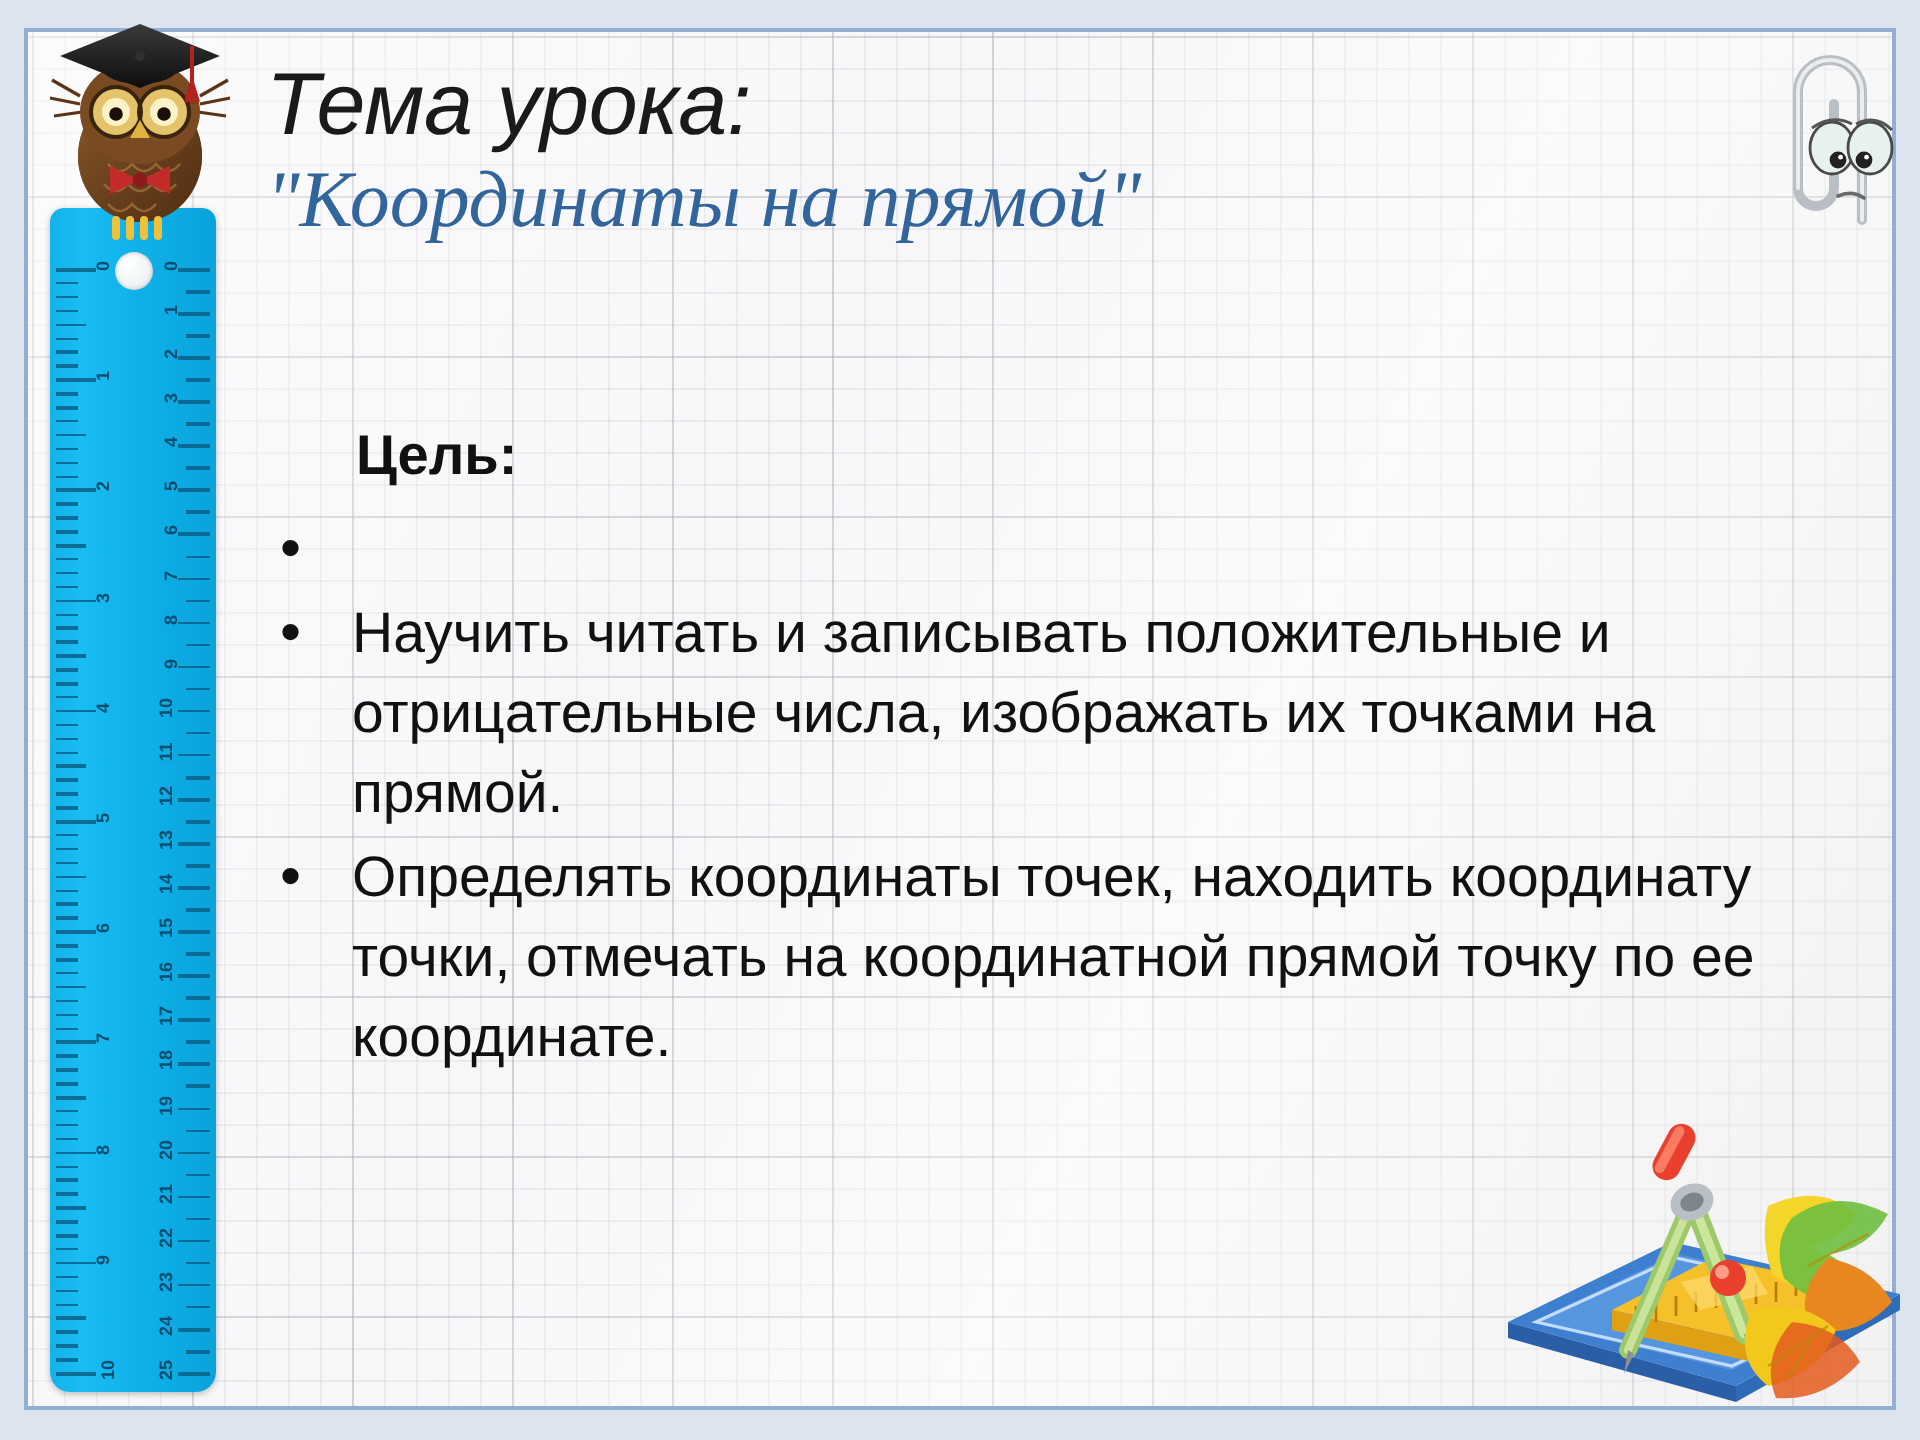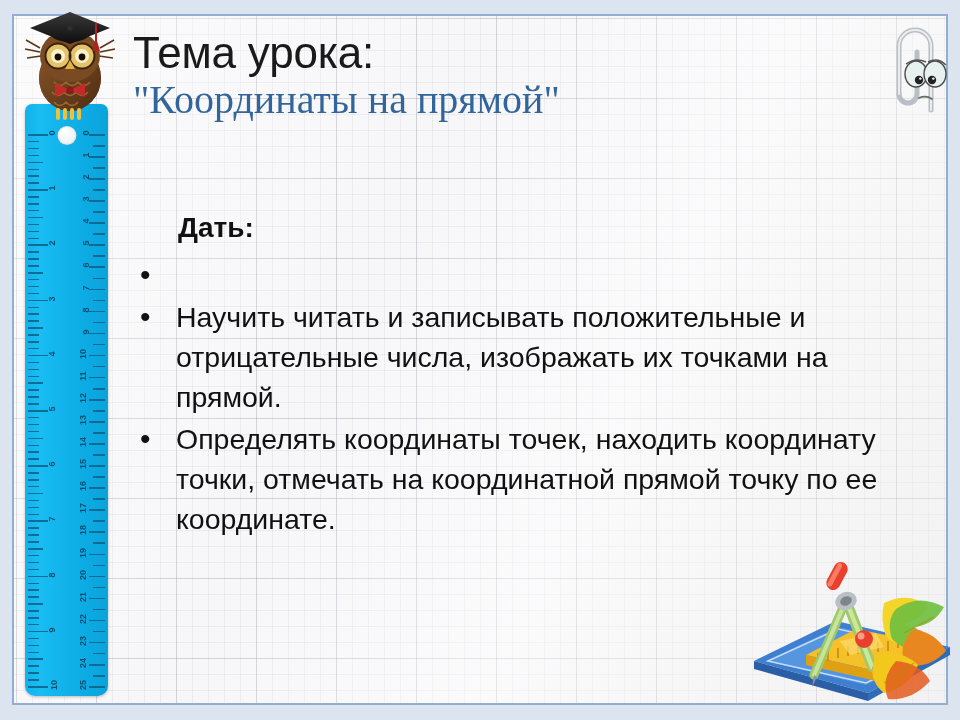--- a/index.html
+++ b/index.html
@@ -54,21 +54,21 @@
   .scale.right .tick{right:3px;}
   .tlabel{
     position:absolute;font-size:9px;color:#0b4d6d;font-weight:bold;
     font-family:"Liberation Sans", sans-serif;
     transform-origin:center center;
   }
   .scale.left .tlabel{left:24px;transform:rotate(-90deg);}
   .scale.right .tlabel{right:20px;transform:rotate(-90deg);}
 
   
-  #title-block{position:absolute;left:133px;top:30px;z-index:30;width:700px;}
+  #title-block{position:absolute;left:133px;top:30px;z-index:30;width:700px;font-style:italic;}
   #title-main{
     font-size:44px;color:#1a1a1a;line-height:1.05;
     font-family:"Liberation Sans", sans-serif;letter-spacing:-.2px;
   }
   #title-sub{
     font-size:40px;color:#31659c;line-height:1.12;margin-top:2px;
     font-family:"Liberation Serif", serif;
   }
 
   
@@ -342,21 +342,21 @@
         <div class="tick" style="top: 582px; width: 16px;"></div>
         <div class="tlabel" style="top: 576px;">25</div>
       </div>
   </div>
 
   <div id="title-block">
     <div id="title-main">Тема урока:</div>
     <div id="title-sub">"Координаты на прямой"</div>
   </div>
 
-  <div id="goal-label">Дать:</div>
+  <div id="goal-label">Цель:</div>
 
   <div id="bullets">
     <div class="bullet">
       <div class="dot">•</div>
     </div>
     <div class="bullet">
       <div class="dot">•</div>
       <div class="btext">Научить читать и записывать положительные и отрицательные числа, изображать их точками на прямой.</div>
     </div>
     <div class="bullet">

